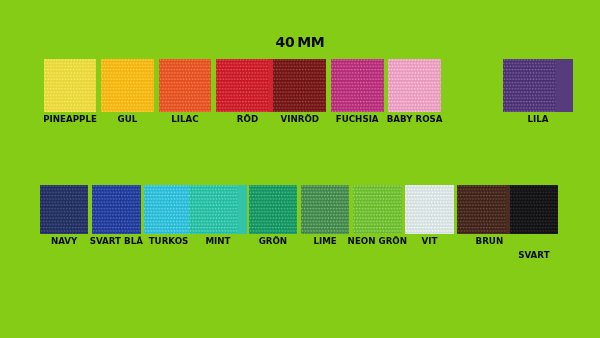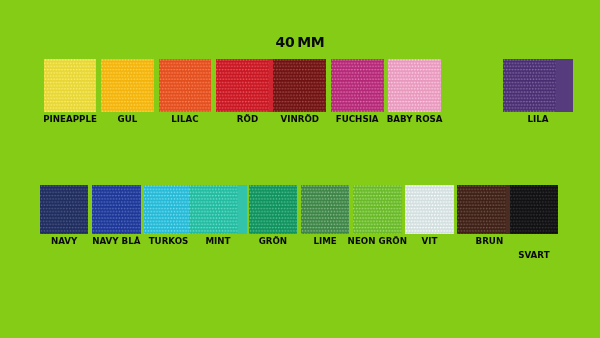--- a/index.html
+++ b/index.html
@@ -256,21 +256,21 @@
           </svg>
         </div>
         <div class="swatch-label" style="top:50.50px">NAVY</div>
       </div>
       <div class="swatch-cell" style="left:92.00px;width:48.60px">
         <div class="swatch-chip" style="height:49.00px;background:#2A44A0">
           <svg width="48.60" height="49.00">
             <rect width="48.60" height="49.00" fill="url(#weave-1-1)"></rect>
           </svg>
         </div>
-        <div class="swatch-label" style="top:50.50px">NAVY BLÅ</div>
+        <div class="swatch-label" style="top:50.50px">SVART BLÅ</div>
       </div>
       <div class="swatch-cell" style="left:144.20px;width:48.60px">
         <div class="swatch-chip" style="height:49.00px;background:#38C2DC">
           <svg width="48.60" height="49.00">
             <rect width="48.60" height="49.00" fill="url(#weave-1-2)"></rect>
           </svg>
         </div>
         <div class="swatch-label" style="top:50.50px">TURKOS</div>
       </div>
       <div class="swatch-cell" style="left:189px;width:58px">

